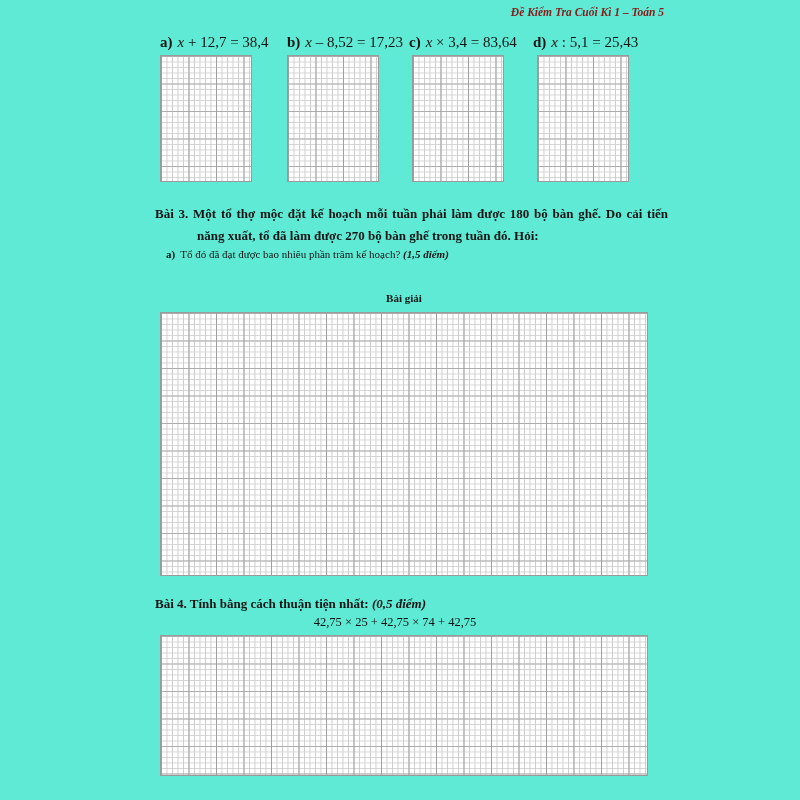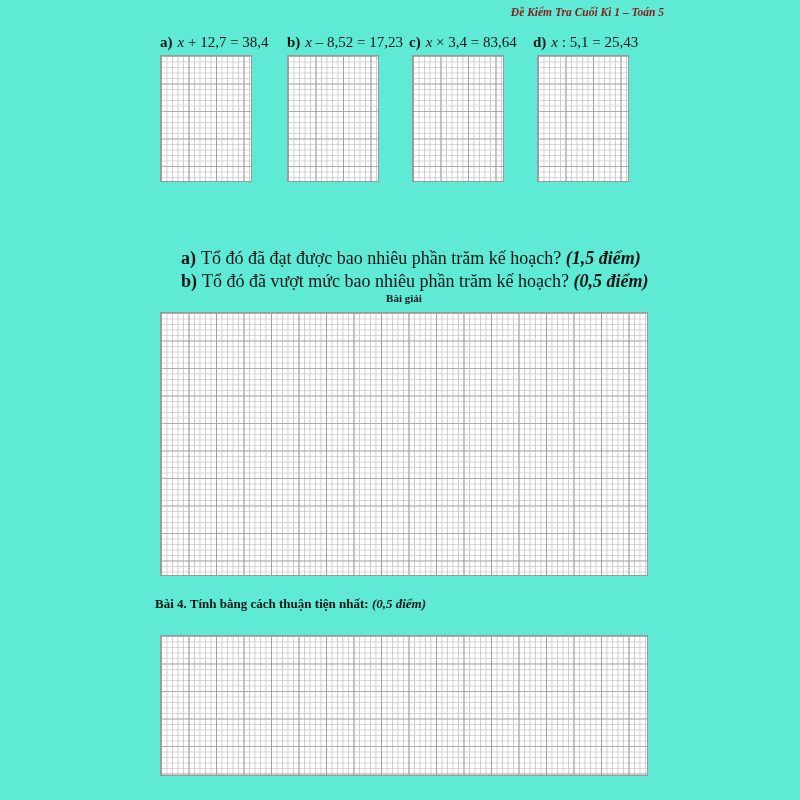--- a/index.html
+++ b/index.html
@@ -35,21 +35,21 @@
   .grid-small { top: 55px; width: 92px; height: 127px; }
   .grid-solution { left: 160px; top: 312px; width: 488px; height: 264px; }
   .grid-bai4 { left: 160px; top: 635px; width: 488px; height: 141px; }
 
   .bai3-statement {
     position: absolute; left: 155px; top: 203px; width: 513px;
     font-size: 13px; font-weight: bold; line-height: 21.5px;
     text-align: justify;
     padding-left: 42px; text-indent: -42px;
   }
-  .q-item { position: absolute; left: 181px; font-size: 18px; white-space: nowrap; }
+  .q-item { position: absolute; left: 166px; font-size: 11px; white-space: nowrap; }
   .q-item .lbl { font-weight: bold; margin-right: 5px; }
   .q-item .score { font-weight: bold; font-style: italic; }
   .q-a { top: 248px; }
   .q-b { top: 271px; }
 
   .solution-label {
     position: absolute; left: 160px; top: 292px; width: 488px;
     text-align: center; font-weight: bold; font-size: 11px;
   }
 
@@ -78,32 +78,33 @@
   </div>
   <div class="eq" style="left:533px">
     <span class="lbl">d)</span><span class="var">x</span> <span>: 5,1 = 25,43</span>
   </div>
 
   <div class="grid grid-small" style="left:160px"></div>
   <div class="grid grid-small" style="left:287px"></div>
   <div class="grid grid-small" style="left:412px"></div>
   <div class="grid grid-small" style="left:537px"></div>
 
+  <div class="bai3-statement">
+    <span>Bài 3.</span> <span>Một tổ thợ mộc đặt kế hoạch mỗi tuần phải làm được 180 bộ bàn ghế. Do cải tiến năng xuất, tổ đã làm được 270 bộ bàn ghế trong tuần đó. Hỏi:</span>
+  </div>
 
   <div class="q-item q-a">
     <span class="lbl">a)</span><span>Tổ đó đã đạt được bao nhiêu phần trăm kế hoạch?</span> <span class="score">(1,5 điểm)</span>
-  </div>
-  <div class="q-item q-b">
-    <span class="lbl">b)</span><span>Tổ đó đã vượt mức bao nhiêu phần trăm kế hoạch?</span> <span class="score">(0,5 điểm)</span>
   </div>
 
   <div class="solution-label">Bài giải</div>
 
   <div class="grid grid-solution"></div>
 
   <div class="bai4-heading">
     <span>Bài 4.</span> <span>Tính bằng cách thuận tiện nhất:</span> <span class="score">(0,5 điểm)</span>
   </div>
 
+  <div class="bai4-expression">42,75 × 25 + 42,75 × 74 + 42,75</div>
 
   <div class="grid grid-bai4"></div>
 
 </div>
 
 </body></html>

